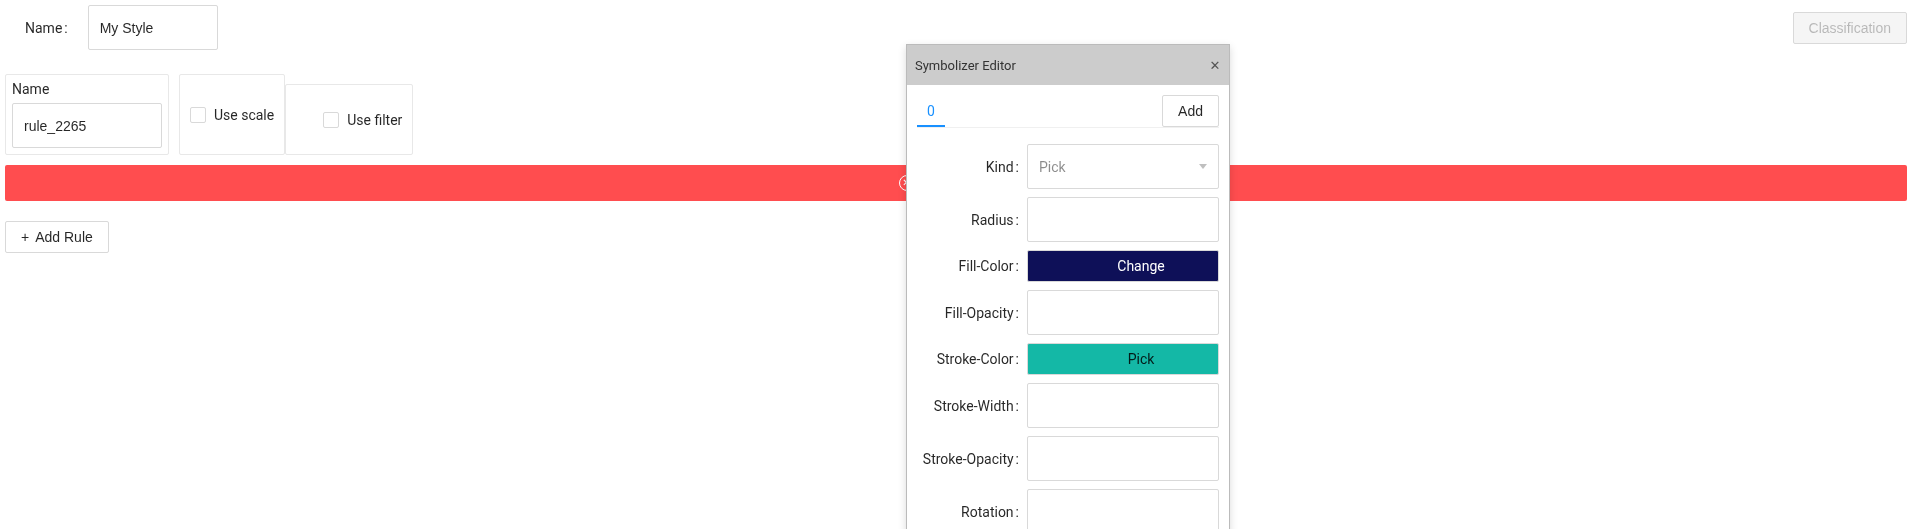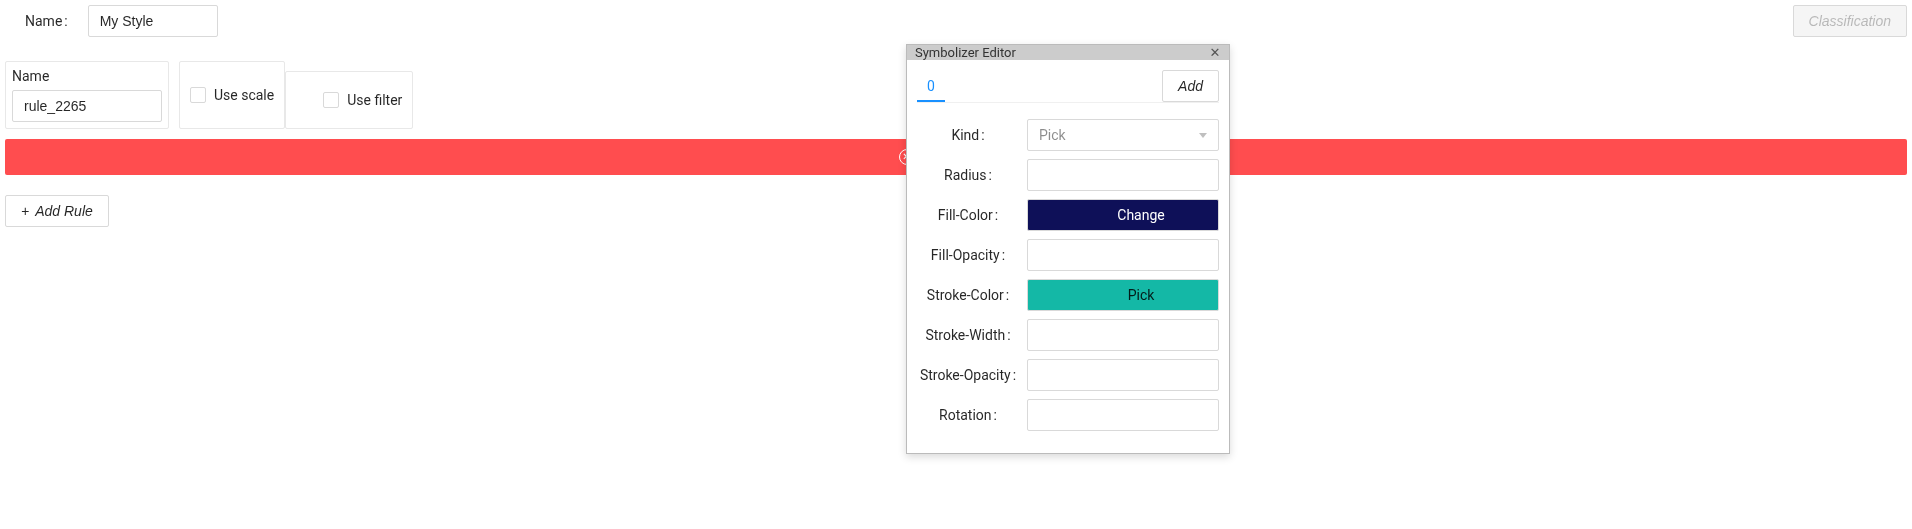--- a/index.html
+++ b/index.html
@@ -30,21 +30,21 @@
     }
     .label {
       color: rgba(0,0,0,0.85);
       white-space: nowrap;
     }
     .colon::after {
       content: ":";
       margin: 0 8px 0 2px;
     }
     input.text-input, .select-box, .num-input {
-      height: 32px;
+      height: 45px;
       padding: 4px 11px;
       border: 1px solid #d9d9d9;
       border-radius: 2px;
       background: #fff;
       font-size: 14px;
       color: rgba(0,0,0,0.85);
       outline: none;
     }
     input.text-input {
       width: 130px;
@@ -54,21 +54,20 @@
       align-items: center;
       justify-content: center;
       height: 32px;
       padding: 4px 15px;
       border: 1px solid #d9d9d9;
       border-radius: 2px;
       background: #fff;
       cursor: pointer;
       font-size: 14px;
       color: rgba(0,0,0,0.85);
-      font-style: italic;
     }
     .btn.disabled {
       color: rgba(0,0,0,0.25);
       cursor: not-allowed;
       background: #f5f5f5;
     }
     .rule-panel {
       margin-top: 24px;
       padding: 0 5px;
     }
@@ -163,21 +162,21 @@
     .editor-modal {
       position: absolute;
       top: 44px;
       left: 906px;
       width: 324px;
       background: #fff;
       border: 1px solid #bbb;
       box-shadow: 0 3px 8px rgba(0,0,0,0.15);
     }
     .editor-title-bar {
-      height: 15px;
+      height: 40px;
       background: #ccc;
       display: flex;
       align-items: center;
       justify-content: space-between;
       padding: 0 6px 0 8px;
       font-size: 13px;
       color: #333;
     }
     .editor-close {
       width: 16px;
@@ -216,21 +215,21 @@
     }
     .add-btn-inline {
     }
     .form-row {
       display: flex;
       align-items: center;
       margin-bottom: 8px;
     }
     .form-row .flabel {
       width: 110px;
-      text-align: center;
+      text-align: right;
       padding-right: 4px;
       font-size: 14px;
       color: rgba(0,0,0,0.85);
     }
     .form-row .flabel::after {
       content: ":";
       margin: 0 4px 0 2px;
     }
     .form-row .fcontrol {
       flex: 1;

